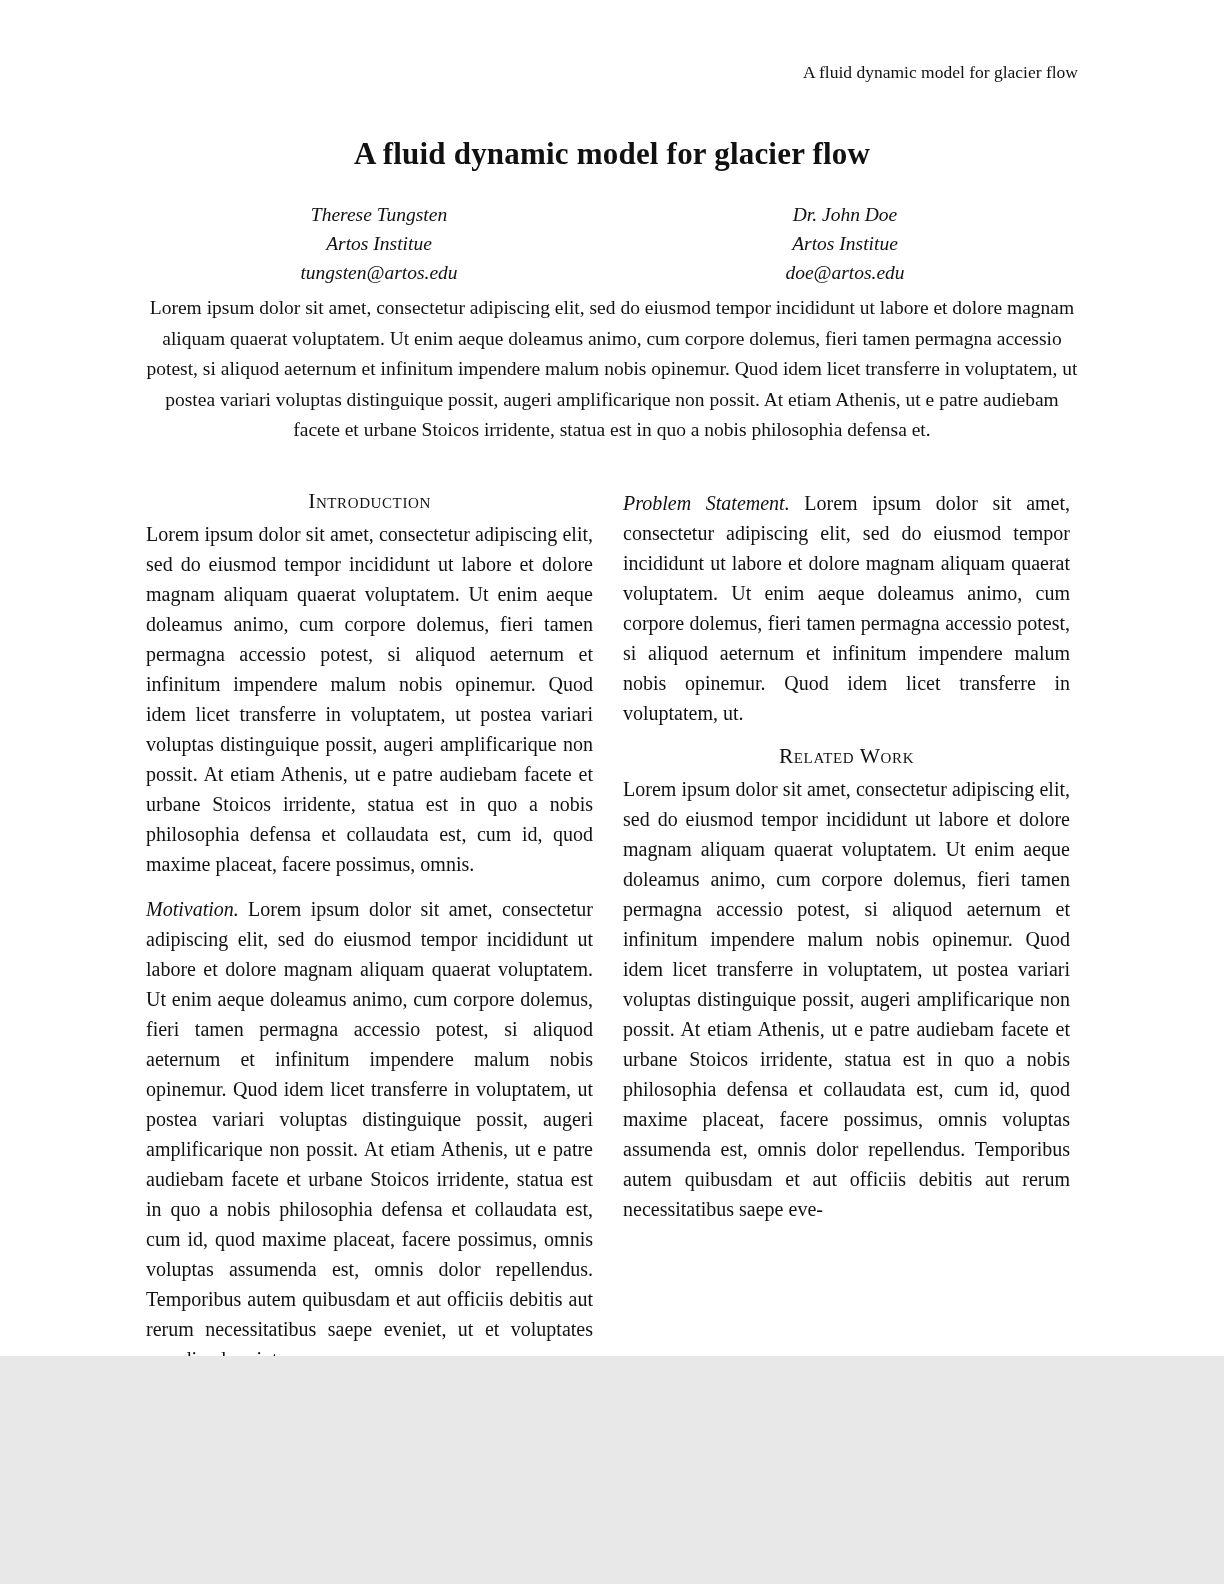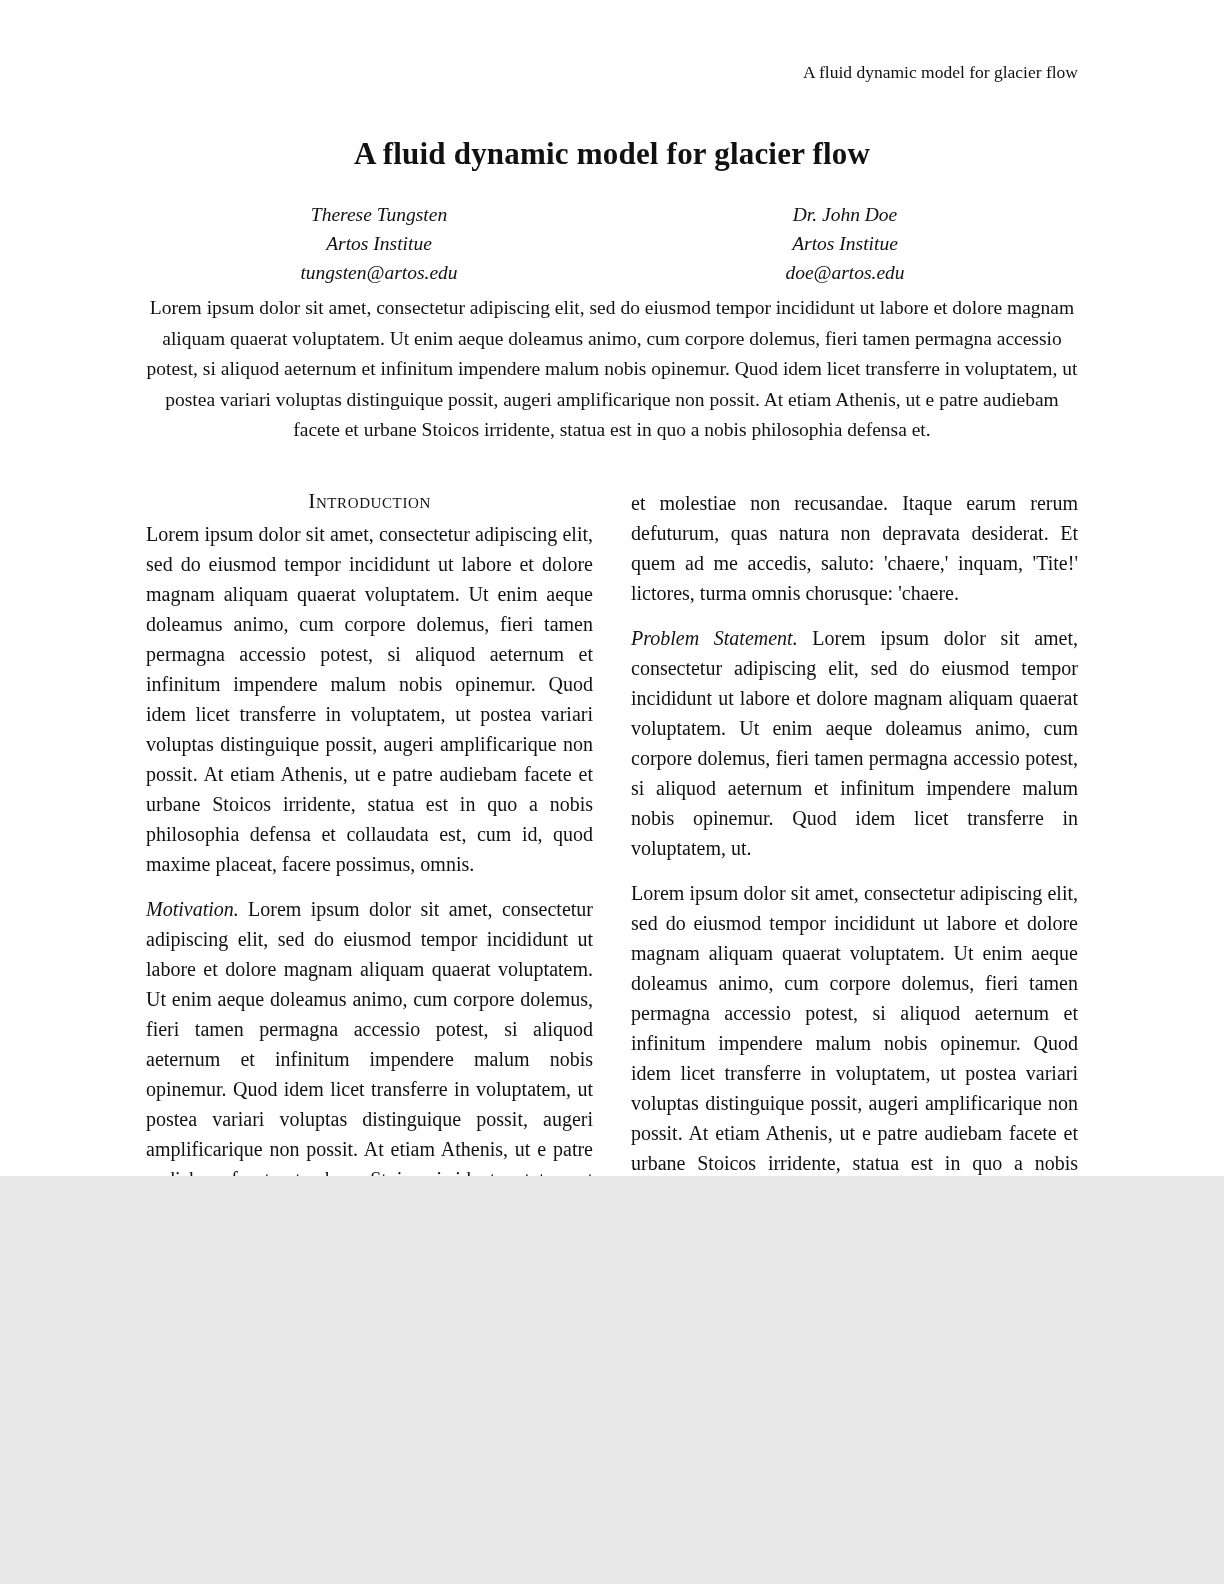--- a/index.html
+++ b/index.html
@@ -3,21 +3,21 @@
 <meta charset="utf-8">
 <style>
   html, body {
     margin: 0;
     padding: 0;
     background: #e8e8e8;
   }
   .page {
     position: relative;
     width: 1224px;
-    height: 1176px;
+    height: 1356px;
     margin: 0 auto;
     background: #ffffff;
     color: #111111;
     font-family: "Liberation Serif", "DejaVu Serif", serif;
     overflow: hidden;
     box-sizing: border-box;
   }
   .content {
     position: absolute;
     left: 146px;
@@ -57,21 +57,21 @@
     line-height: 26px;
   }
   .abstract-text {
     margin-top: 6px;
     text-align: center;
     font-size: 19.5px;
     line-height: 30.5px;
   }
   .columns {
     display: flex;
-    gap: 38px;
+    gap: 30px;
     margin-top: 42px;
   }
   .col {
     width: 447px;
     flex: 0 0 447px;
   }
   .section-heading {
     text-align: center;
     font-variant: small-caps;
     font-size: 21.5px;
@@ -130,22 +130,22 @@
 
     <div class="abstract-text">Lorem ipsum dolor sit amet, consectetur adipiscing elit, sed do eiusmod tempor incididunt ut labore et dolore magnam aliquam quaerat voluptatem. Ut enim aeque doleamus animo, cum corpore dolemus, fieri tamen permagna accessio potest, si aliquod aeternum et infinitum impendere malum nobis opinemur. Quod idem licet transferre in voluptatem, ut postea variari voluptas distinguique possit, augeri amplificarique non possit. At etiam Athenis, ut e patre audiebam facete et urbane Stoicos irridente, statua est in quo a nobis philosophia defensa et.</div>
 
     <div class="columns">
       <div class="col" id="col-left">
           <div class="section-heading">Introduction</div>
           <p class="body-para">Lorem ipsum dolor sit amet, consectetur adipiscing elit, sed do eiusmod tempor incididunt ut labore et dolore magnam aliquam quaerat voluptatem. Ut enim aeque doleamus animo, cum corpore dolemus, fieri tamen permagna accessio potest, si aliquod aeternum et infinitum impendere malum nobis opinemur. Quod idem licet transferre in voluptatem, ut postea variari voluptas distinguique possit, augeri amplificarique non possit. At etiam Athenis, ut e patre audiebam facete et urbane Stoicos irridente, statua est in quo a nobis philosophia defensa et collaudata est, cum id, quod maxime placeat, facere possimus, omnis.</p>
           <p class="body-para"><span class="runin-label">Motivation.</span> <span>Lorem ipsum dolor sit amet, consectetur adipiscing elit, sed do eiusmod tempor incididunt ut labore et dolore magnam aliquam quaerat voluptatem. Ut enim aeque doleamus animo, cum corpore dolemus, fieri tamen permagna accessio potest, si aliquod aeternum et infinitum impendere malum nobis opinemur. Quod idem licet transferre in voluptatem, ut postea variari voluptas distinguique possit, augeri amplificarique non possit. At etiam Athenis, ut e patre audiebam facete et urbane Stoicos irridente, statua est in quo a nobis philosophia defensa et collaudata est, cum id, quod maxime placeat, facere possimus, omnis voluptas assumenda est, omnis dolor repellendus. Temporibus autem quibusdam et aut officiis debitis aut rerum necessitatibus saepe eveniet, ut et voluptates repudiandae sint</span></p>
         </div>
       <div class="col" id="col-right">
-          <p class="body-para">et molestiae non recusandae. Itaque earum rerum defuturum, quas natura non depravata desiderat. Et quem ad me accedis, saluto: 'chaere,' inquam, 'Tite!' lictores, turma omnis chorusque: 'chaere.</p>
           <p class="body-para"><span class="runin-label">Problem Statement.</span> <span>Lorem ipsum dolor sit amet, consectetur adipiscing elit, sed do eiusmod tempor incididunt ut labore et dolore magnam aliquam quaerat voluptatem. Ut enim aeque doleamus animo, cum corpore dolemus, fieri tamen permagna accessio potest, si aliquod aeternum et infinitum impendere malum nobis opinemur. Quod idem licet transferre in voluptatem, ut.</span></p>
+          <div class="section-heading">Related Work</div>
           <p class="body-para">Lorem ipsum dolor sit amet, consectetur adipiscing elit, sed do eiusmod tempor incididunt ut labore et dolore magnam aliquam quaerat voluptatem. Ut enim aeque doleamus animo, cum corpore dolemus, fieri tamen permagna accessio potest, si aliquod aeternum et infinitum impendere malum nobis opinemur. Quod idem licet transferre in voluptatem, ut postea variari voluptas distinguique possit, augeri amplificarique non possit. At etiam Athenis, ut e patre audiebam facete et urbane Stoicos irridente, statua est in quo a nobis philosophia defensa et collaudata est, cum id, quod maxime placeat, facere possimus, omnis voluptas assumenda est, omnis dolor repellendus. Temporibus autem quibusdam et aut officiis debitis aut rerum necessitatibus saepe eve-</p>
         </div>
     </div>
 
   </div>
 
   <div class="page-footer">
     <span>1</span>
   </div>
 </div>

